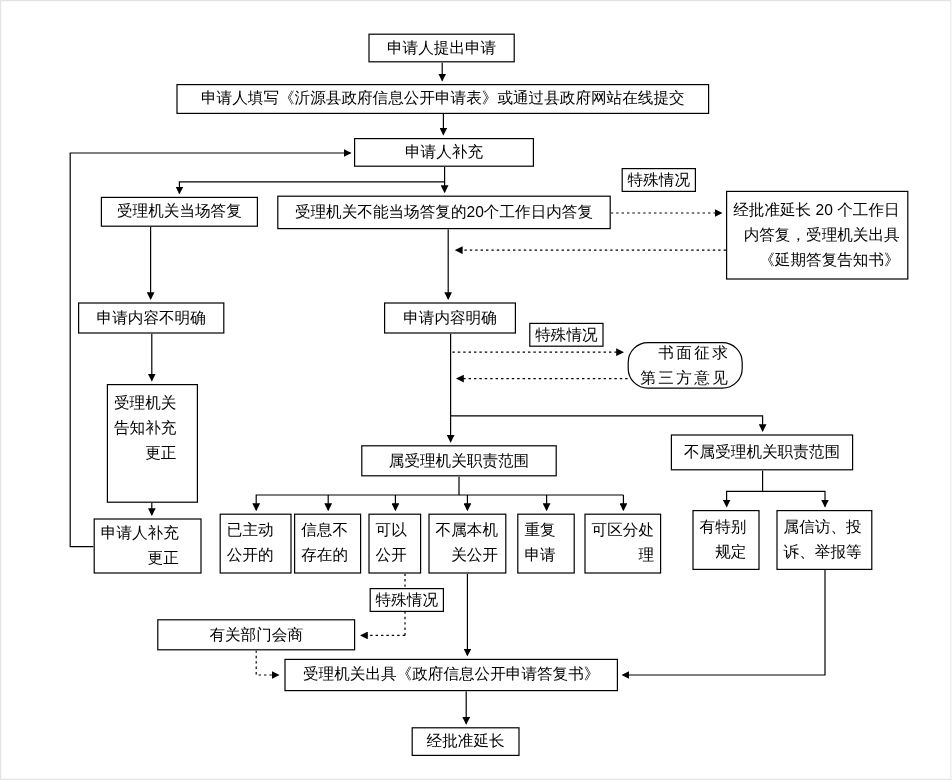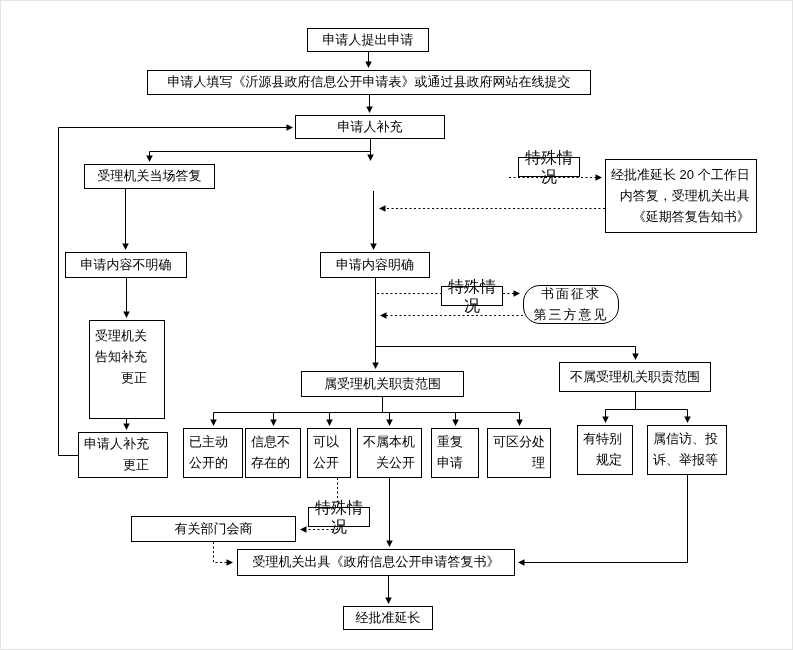--- a/index.html
+++ b/index.html
@@ -8,23 +8,23 @@
   #canvas {
     position:relative; width:793px; height:650px;
     background:#ffffff; border:1px solid #e3e3e3; overflow:hidden;
   }
   svg.lines { position:absolute; left:0; top:0; z-index:1; }
   .node {
     position:absolute; z-index:2;
     border:1px solid #000; background:#fff;
     font-size:13px; line-height:1.6; color:#000;
     display:flex; align-items:center; justify-content:center;
-    text-align:center; white-space:pre-line;
+    text-align:right; white-space:pre-line;
   }
-  .node.small { font-size:16px; line-height:1.2;margin-top:17px; }
+  .node.small { font-size:13px; line-height:1.2; }
   .node.tl { justify-content:flex-start; text-align:right; padding-left:5px; padding-right:3px; }
   .node.top { align-items:flex-start; padding-top:5px; }
   .node.sp { letter-spacing:2px;border-radius:17px; }
 </style>
 </head>
 <body>
 
 <div id="canvas">
 
   <svg class="lines" width="793" height="650" xmlns="http://www.w3.org/2000/svg">
@@ -66,20 +66,21 @@
       <line x1="336.5" y1="477" x2="336.5" y2="528.5"></line>
       <line x1="336.5" y1="528.5" x2="300" y2="528.5" marker-end="url(#arr)"></line>
       <polyline points="212.5,541 212.5,561.5 231,561.5" marker-end="url(#arr)"></polyline>
     </g>
   </svg>
 
   <div class="node" style="left:306px;top:27px;width:122px;height:24px">申请人提出申请</div>
   <div class="node" style="left:146px;top:69px;width:444px;height:25px">申请人填写《沂源县政府信息公开申请表》或通过县政府网站在线提交</div>
   <div class="node" style="left:294px;top:114px;width:150px;height:24px">申请人补充</div>
   <div class="node" style="left:83px;top:163px;width:131px;height:25px">受理机关当场答复</div>
+  <div class="node" style="left:230px;top:162px;width:278px;height:28px">受理机关不能当场答复的20个工作日内答复</div>
   <div class="node small" style="left:517px;top:139px;width:62px;height:20px">特殊情况</div>
   <div class="node tl top" style="left:604px;top:158px;width:152px;height:74px">经批准延长 20 个工作日
 内答复，受理机关出具
 《延期答复告知书》</div>
 
   <div class="node" style="left:64px;top:251px;width:122px;height:26px">申请内容不明确</div>
   <div class="node" style="left:319px;top:251px;width:110px;height:26px">申请内容明确</div>
   <div class="node small" style="left:440px;top:268px;width:62px;height:20px">特殊情况</div>
   <div class="node sp" style="left:522px;top:284px;width:96px;height:39px">书面征求
 第三方意见</div>

